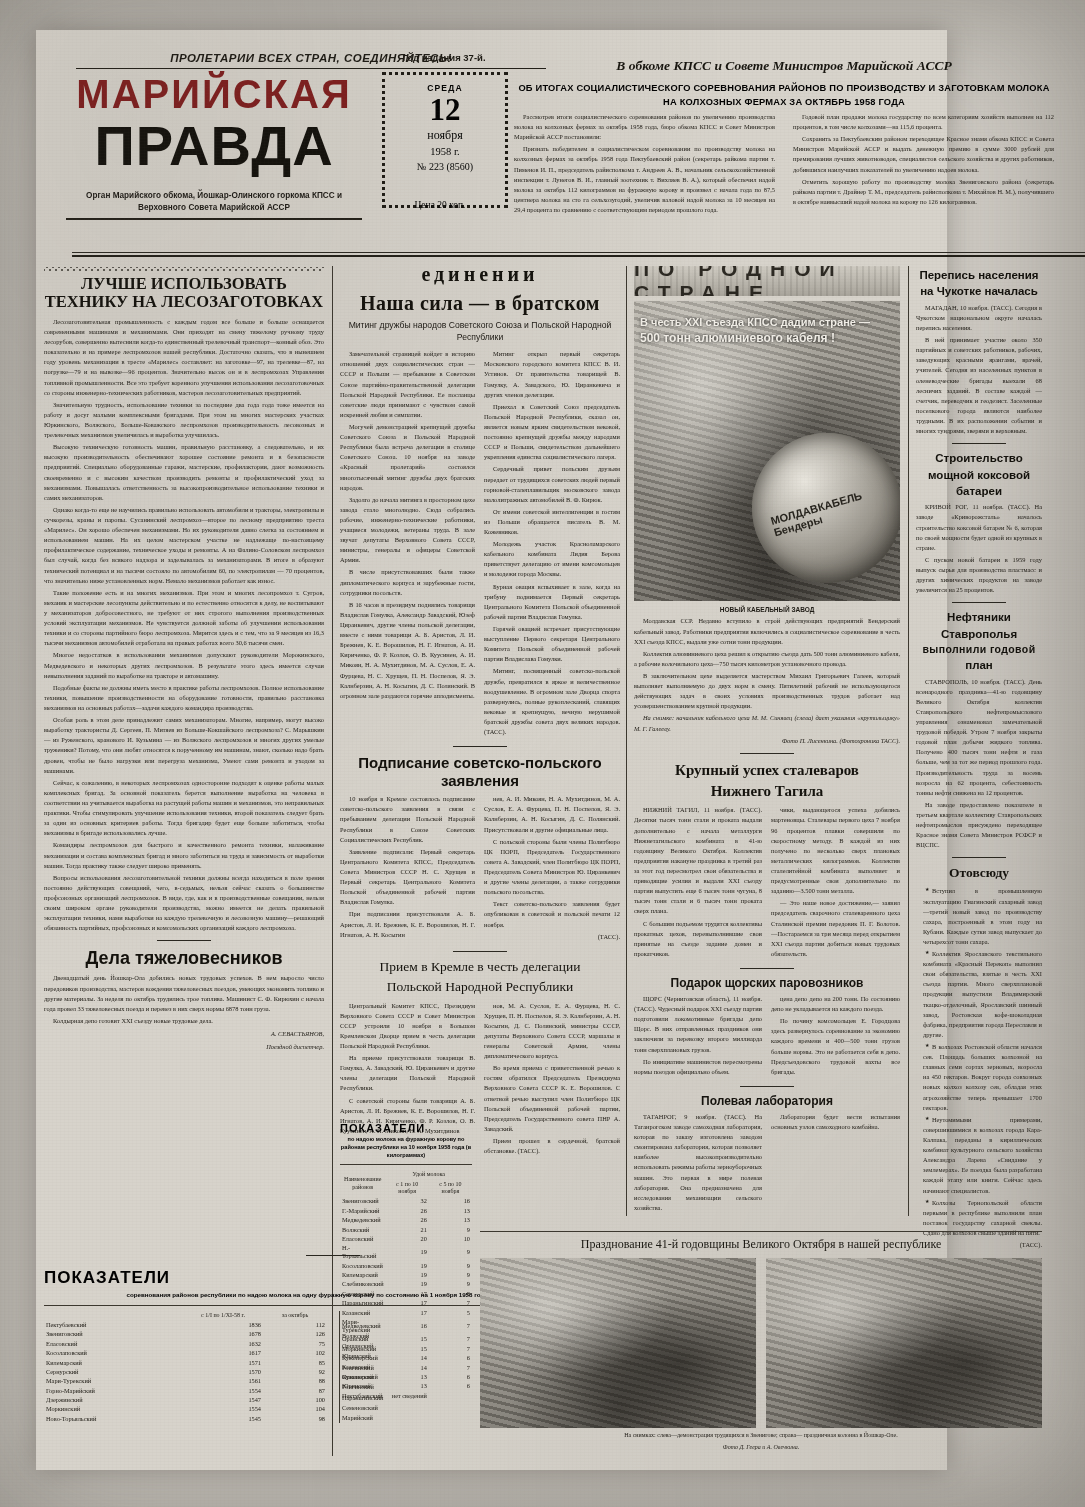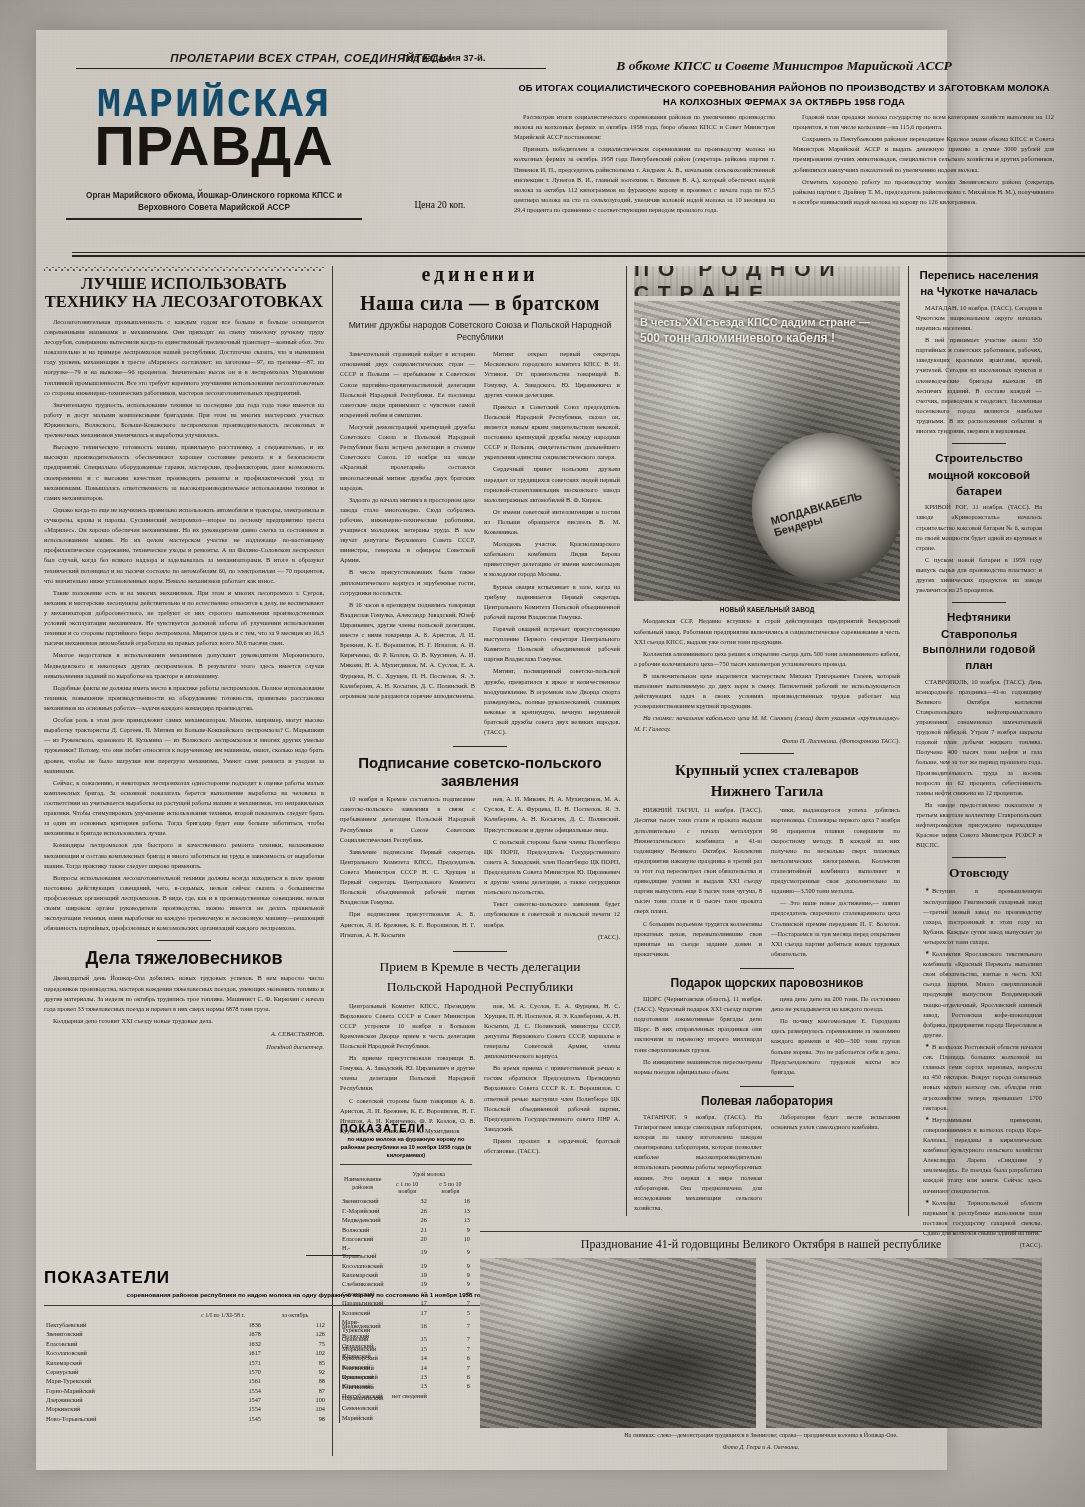--- a/index.html
+++ b/index.html
@@ -14,22 +14,22 @@
       radial-gradient(ellipse at 92% 96%,rgba(80,75,68,.2),rgba(0,0,0,0) 50%);}
   .sheet{position:absolute;left:36px;top:30px;width:911px;height:1440px;background:#d7d3cb;
          box-shadow:0 0 26px rgba(60,55,50,.35);}
 
   
   .slogan{position:absolute;left:40px;top:22px;width:470px;font-family:"Liberation Sans",sans-serif;
           font-weight:bold;font-style:italic;font-size:11.5px;letter-spacing:.5px;color:#1b1812;text-align:center;}
   .yearline{position:absolute;left:318px;top:22px;width:180px;text-align:center;font-family:"Liberation Sans",sans-serif;
             font-size:9.5px;font-weight:bold;color:#1b1812;}
   .rule-top{position:absolute;left:40px;top:38px;width:470px;border-top:1.6px solid #211e17;}
-  .mast1{position:absolute;left:28px;top:56px;width:300px;text-align:center;font-family:Liberation Mono, monospace;
-         font-weight:bold;font-size:40px;letter-spacing:2px;color:#0c4a6e;line-height:1;}
+  .mast1{position:absolute;left:28px;top:44px;width:300px;text-align:center;font-family:Liberation Sans, sans-serif;
+         font-weight:bold;font-size:40px;letter-spacing:2px;color:#7f1d1d;line-height:1;}
   .mast2{position:absolute;left:28px;top:88px;width:300px;text-align:center;font-family:"Liberation Sans",sans-serif;
          font-weight:bold;font-size:56px;letter-spacing:1px;color:#110f0a;line-height:1;}
   .mastsub{position:absolute;left:30px;top:160px;width:296px;text-align:center;font-family:"Liberation Sans",sans-serif;
            font-size:8.2px;font-weight:bold;color:#1c1914;line-height:1.45;}
   .mast-rule{position:absolute;left:30px;top:188px;width:296px;border-top:2px solid #211e17;}
 
   .datebox{position:absolute;left:346px;top:42px;width:116px;height:122px;text-align:center;
            border:3px dotted #1d1a14;padding:4px 2px;}
   .datebox .dow{font-family:"Liberation Sans",sans-serif;font-size:8.5px;font-weight:bold;letter-spacing:1.2px;margin-top:4px;}
   .datebox .day{font-family:"Liberation Serif",serif;font-size:31px;font-weight:bold;line-height:1.05;margin-top:1px;}
@@ -106,20 +106,27 @@
 <div class="sheet">
 
   <div class="slogan">ПРОЛЕТАРИИ ВСЕХ СТРАН, СОЕДИНЯЙТЕСЬ!</div>
   <div class="yearline">Год издания 37-й.</div>
   <div class="rule-top"></div>
   <div class="mast1">МАРИЙСКАЯ</div>
   <div class="mast2">ПРАВДА</div>
   <div class="mastsub">Орган Марийского обкома,  Йошкар-Олинского горкома КПСС и Верховного Совета  Марийской АССР</div>
   <div class="mast-rule"></div>
 
+  <div class="datebox">
+    <div class="dow">СРЕДА</div>
+    <div class="day">12</div>
+    <div class="mon">ноября</div>
+    <div class="yr">1958 г.</div>
+    <div class="num">№ 223 (8560)</div>
+  </div>
   <div class="price">Цена 20 коп.</div>
 
   <div class="decree-kicker">В обкоме КПСС и Совете Министров Марийской АССР</div>
   <div class="decree-head">ОБ ИТОГАХ СОЦИАЛИСТИЧЕСКОГО СОРЕВНОВАНИЯ РАЙОНОВ  ПО ПРОИЗВОДСТВУ И ЗАГОТОВКАМ МОЛОКА НА КОЛХОЗНЫХ ФЕРМАХ ЗА ОКТЯБРЬ 1958 ГОДА</div>
   <div class="decree-cols">
     <div class="c body">
       <p>Рассмотрев итоги социалистического соревнования районов по увеличению производства молока на колхозных фермах за октябрь 1958 года, бюро обкома КПСС и Совет Министров Марийской АССР постановили:</p>
       <p>Признать победителем в социалистическом соревновании по производству молока на колхозных фермах за октябрь 1958 года Пектубаевский район (секретарь райкома партии т. Пименов И. П., председатель райисполкома т. Андреев А. В., начальник сельскохозяйственной инспекции т. Лунегов В. И., главный зоотехник т. Вихляев В. А.), который обеспечил надой молока за октябрь 112 килограммов на фуражную корову и произвел с начала года по 87,5 центнера молока на сто га сельхозугодий, увеличив валовой надой молока за 10 месяцев на 29,4 процента по сравнению с соответствующим периодом прошлого года.</p>
     </div>
     <div class="c body">

